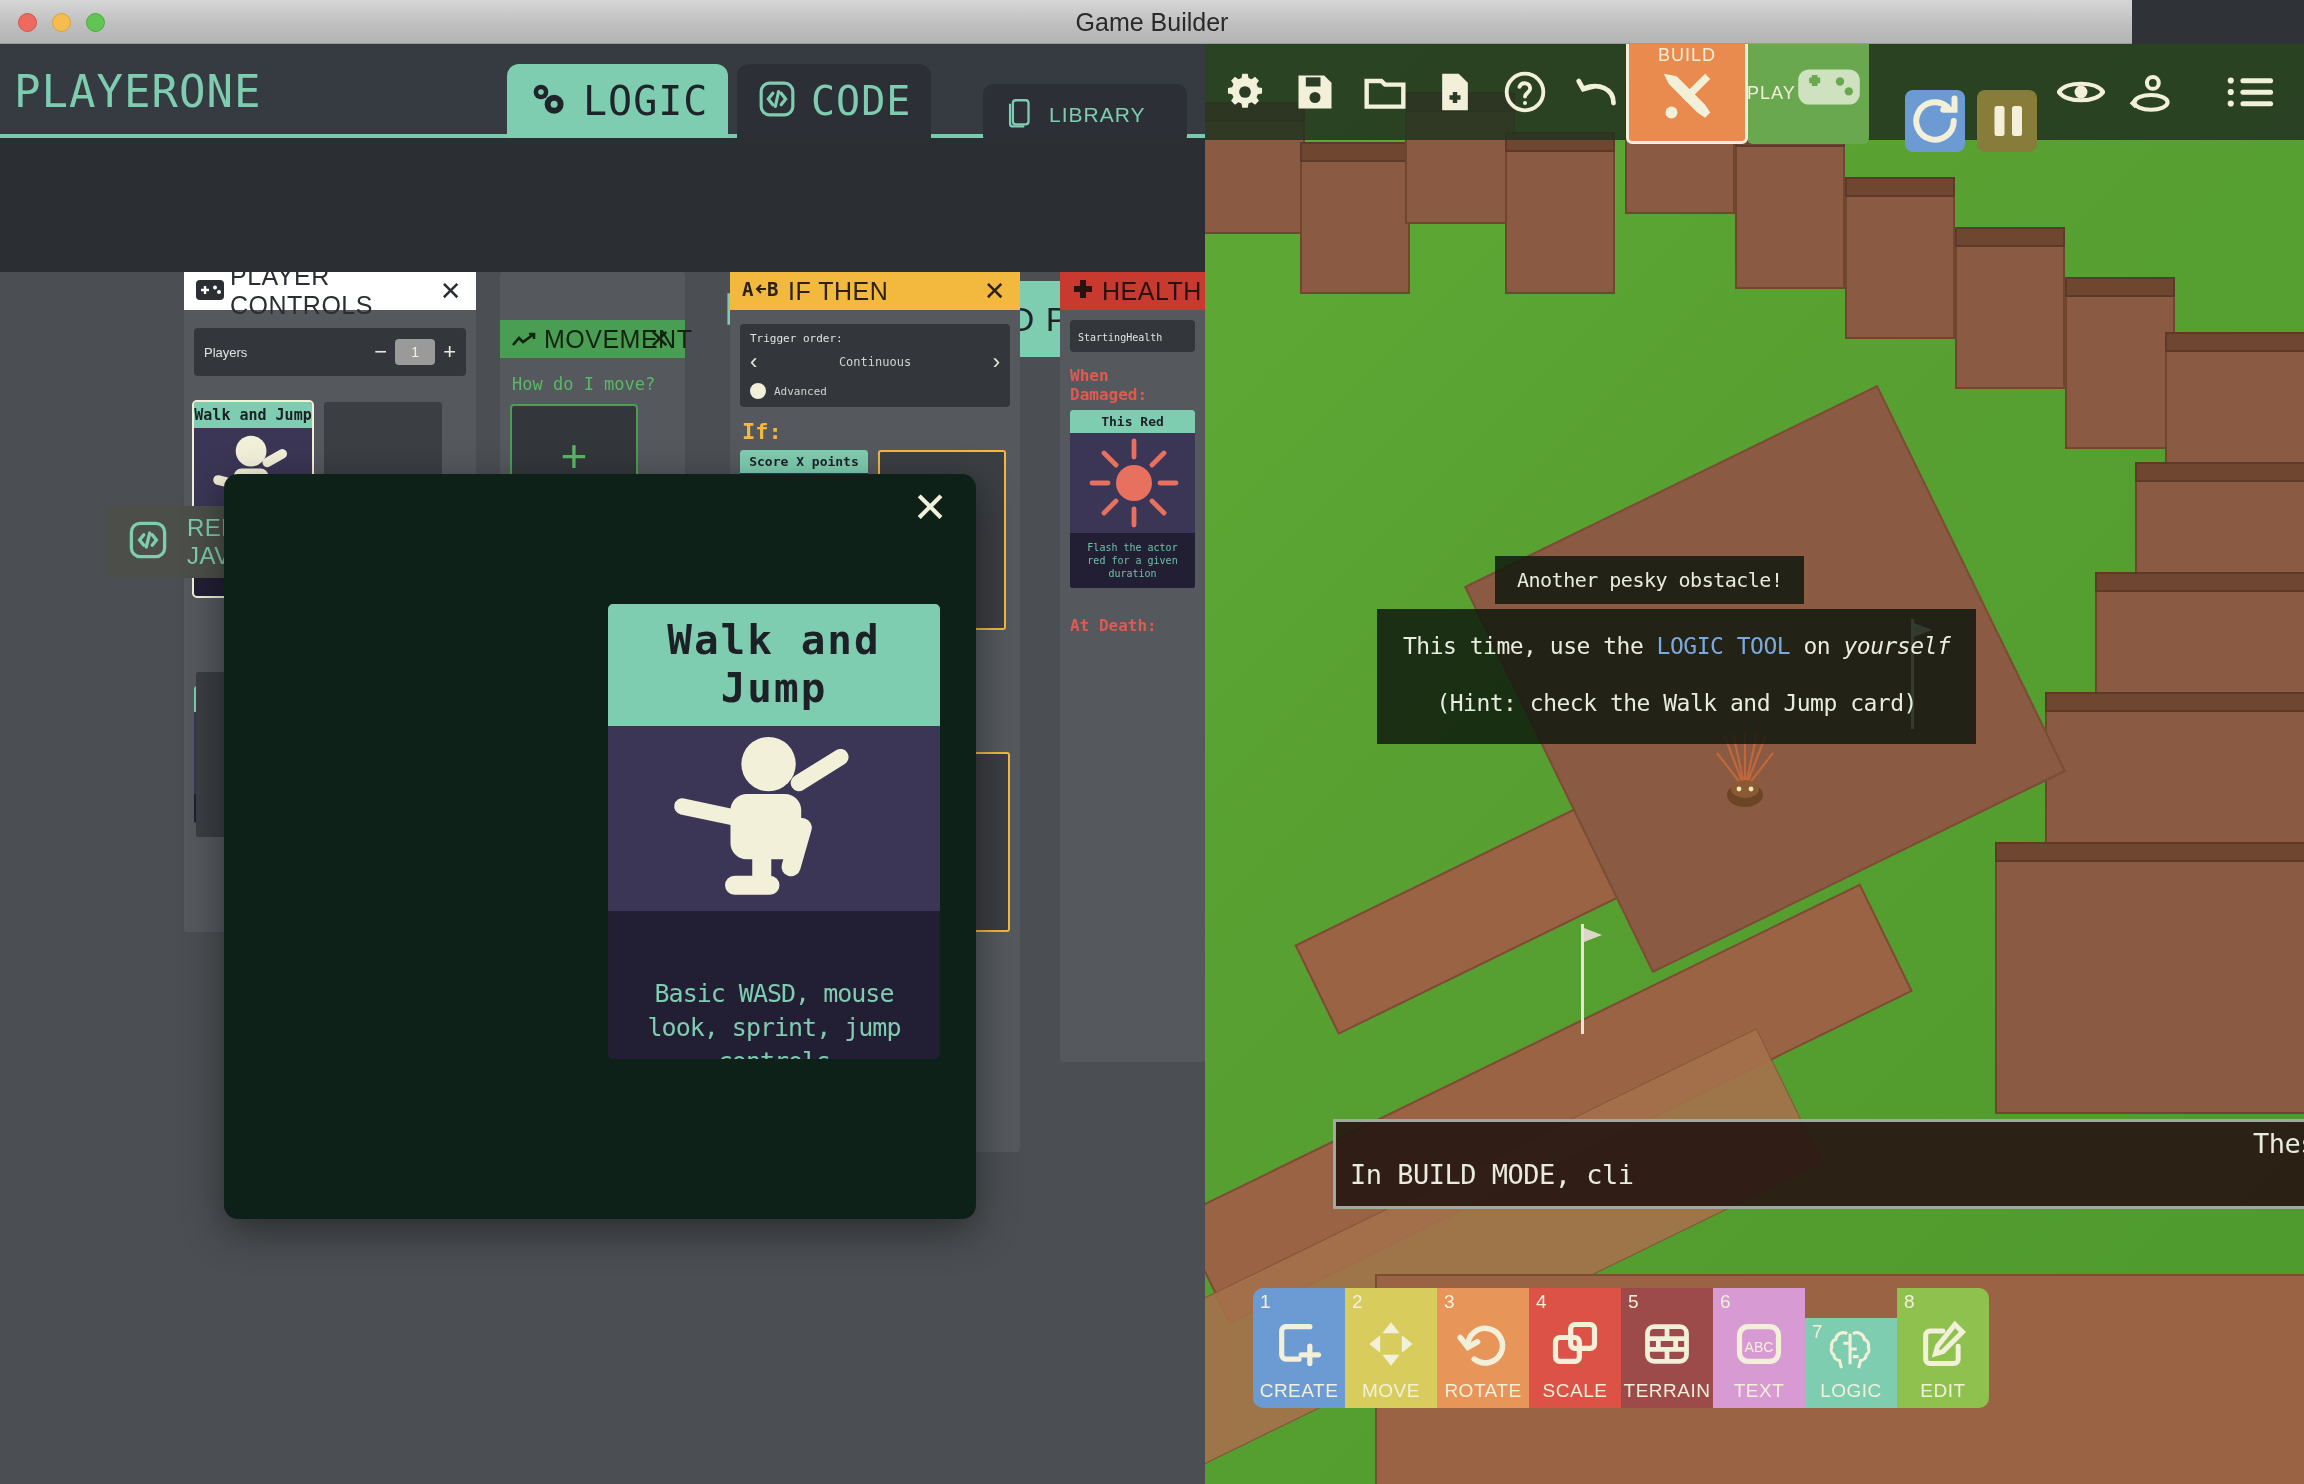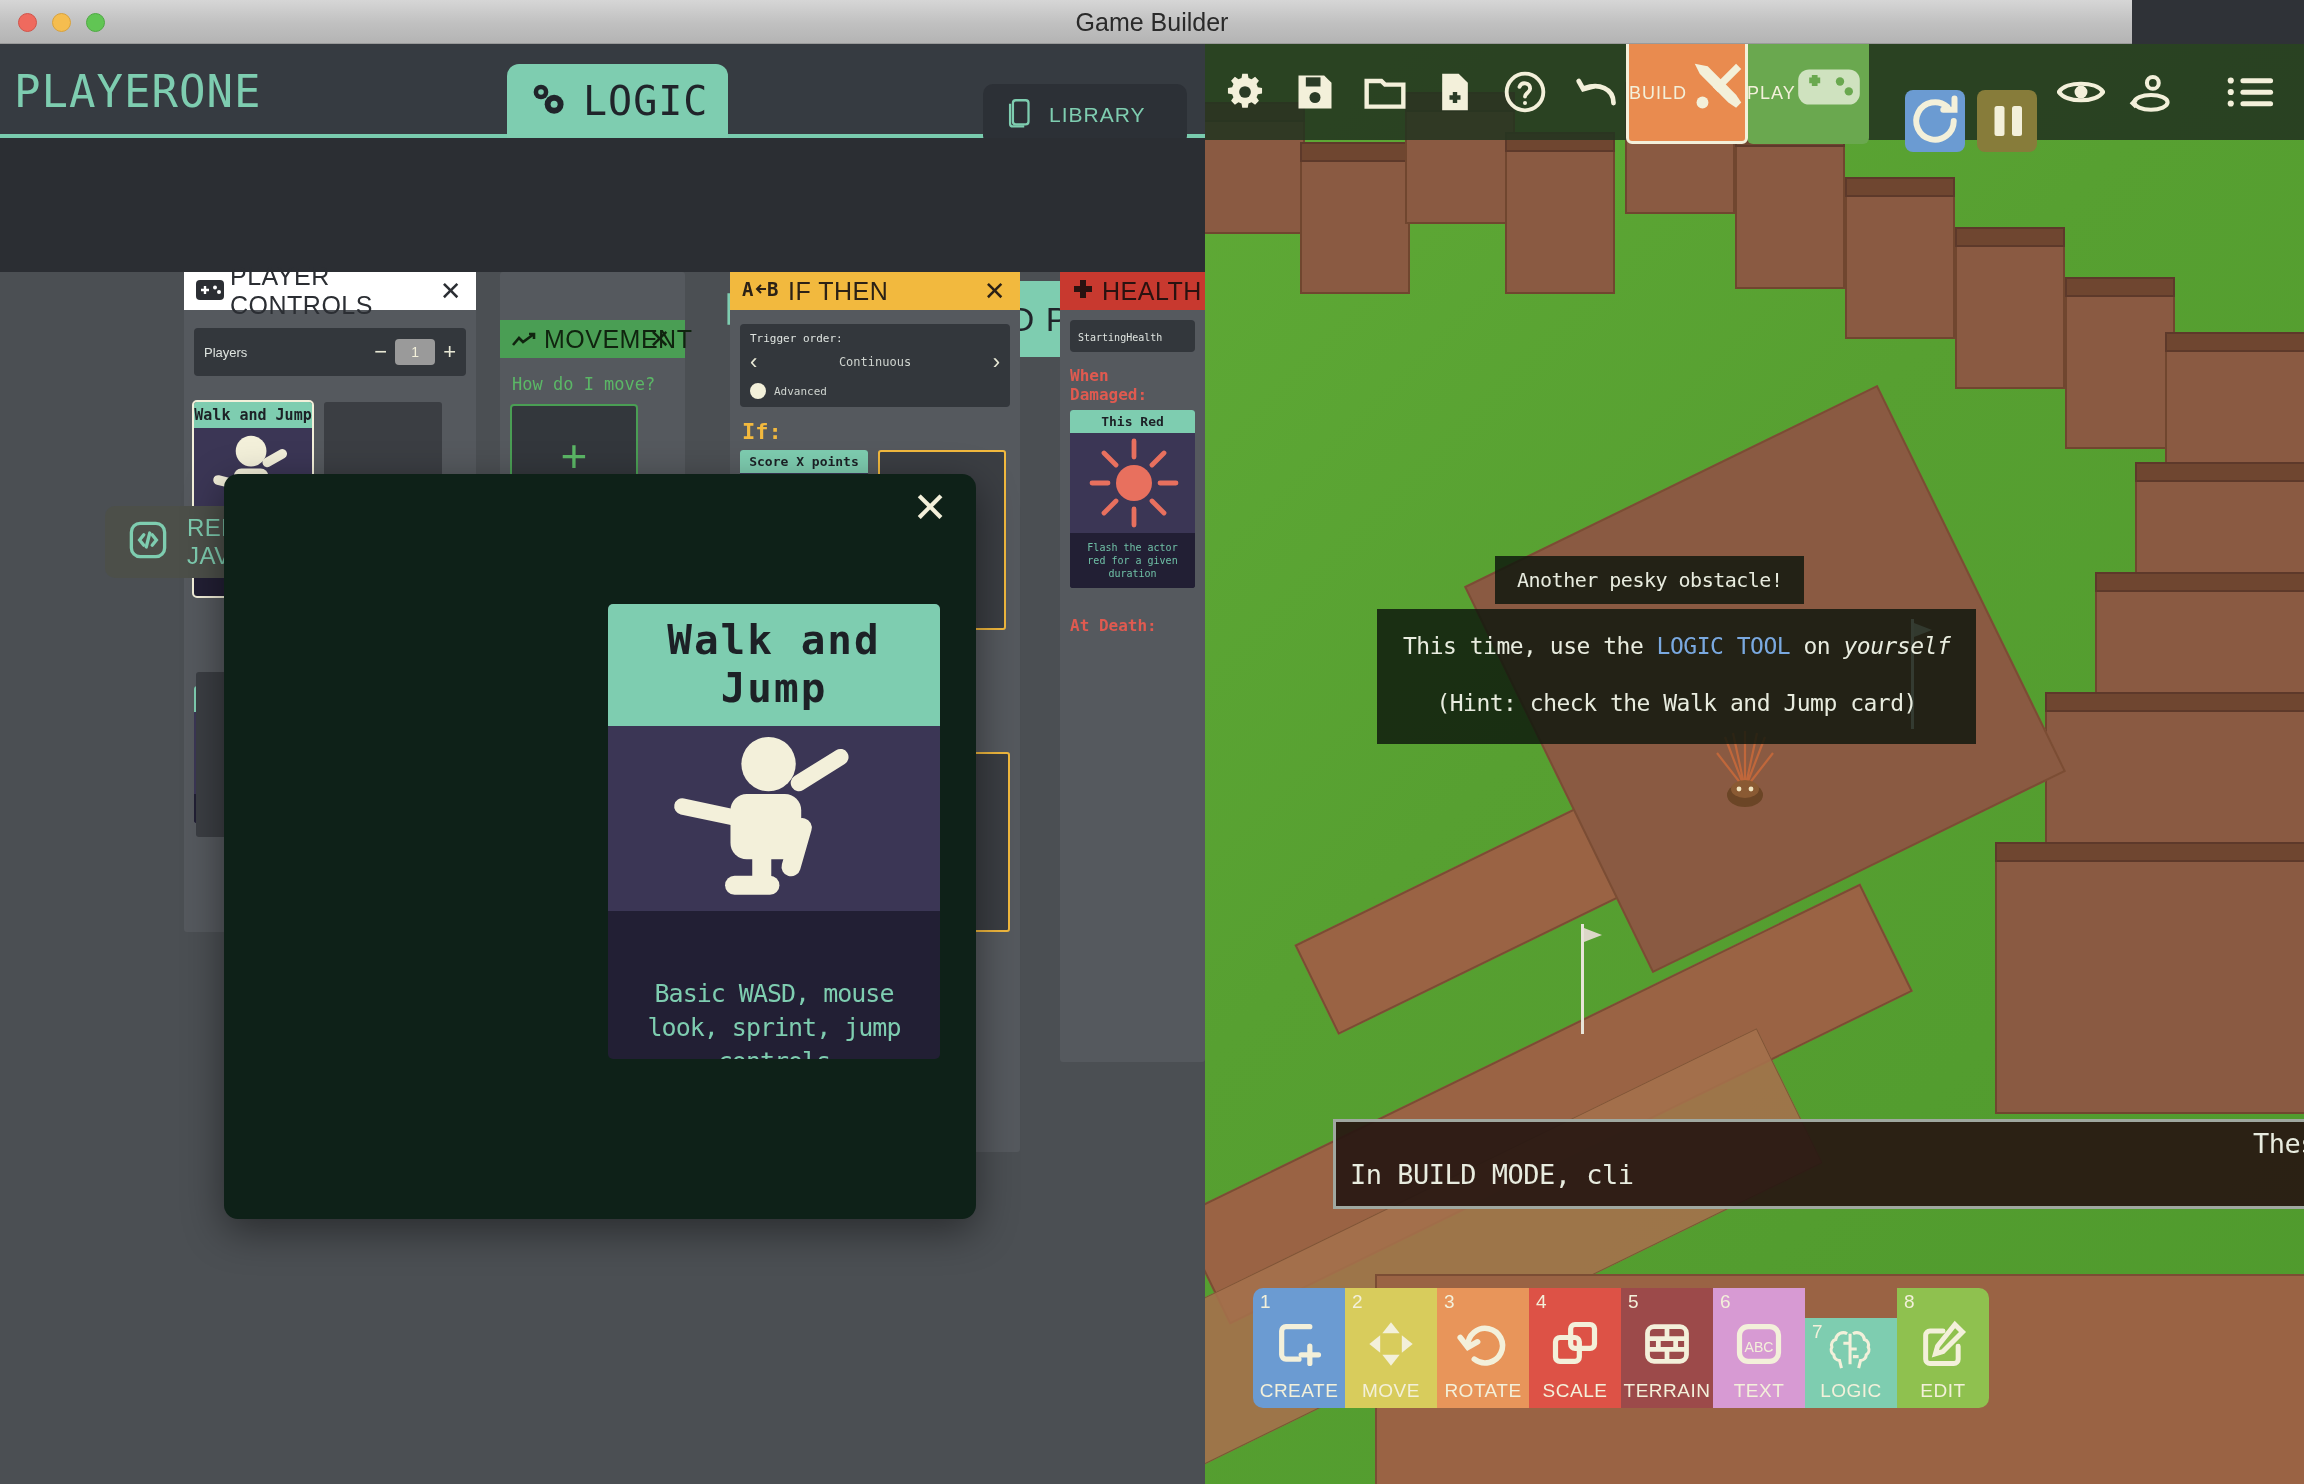--- a/index.html
+++ b/index.html
@@ -189,21 +189,21 @@
       linear-gradient(135deg, #5faa36 0%, #57a031 40%, #4f9a2d 100%);
   }
   #gtoolbar {
     position: absolute; left: 0; top: 0; width: 1099px; height: 96px;
     background: rgba(35,52,32,.88); z-index: 20;
   }
   .gt-ico { position: absolute; top: 26px; cursor: pointer; }
   #gt-build {
     position: absolute; left: 421px; top: -10px; width: 122px; height: 110px;
     background: #e98b4f; border: 3px solid #f3f0da; border-radius: 6px;
-    display: flex; flex-direction: row; align-items: center; z-index: 22;
+    display: flex; flex-direction: column; align-items: center; z-index: 22;
   }
   #gt-play {
     position: absolute; left: 542px; top: -10px; width: 122px; height: 110px;
     background: #6aa84f; border-radius: 6px;
     display: flex; align-items: center; z-index: 21;
   }
   #gt-build .gtl, #gt-play .gtl {
     font-size: 18px; color: #f3f0da; letter-spacing: 1px; margin-top: 8px;
   }
   #gt-refresh { position: absolute; left: 700px; top: 46px; width: 60px; height: 62px;
@@ -273,20 +273,31 @@
         <svg width="42" height="42" viewBox="0 0 24 24" fill="#20242a">
           <circle cx="8" cy="8" r="4.2"></circle>
             <circle cx="8" cy="8" r="1.6" fill="#7ecdb0"></circle>
           <circle cx="15.5" cy="15" r="5.4"></circle>
             <circle cx="15.5" cy="15" r="2" fill="#7ecdb0"></circle>
         </svg>
       </span>
       <span class="tlabel">LOGIC</span>
     </div>
 
+    <div class="maintab" id="tab-code">
+      <span>
+        <svg width="40" height="40" viewBox="0 0 24 24" fill="none" stroke="#7ecdb0" stroke-width="1.9">
+          <rect x="2.5" y="2.5" width="19" height="19" rx="5"></rect>
+          <path d="M9.5 8.5 L6.8 12 L9.5 15.5" stroke-linecap="round"></path>
+          <path d="M14.5 8.5 L17.2 12 L14.5 15.5" stroke-linecap="round"></path>
+          <path d="M13 7.5 L11 16.5" stroke-linecap="round"></path>
+        </svg>
+      </span>
+      <span class="tlabel">CODE</span>
+    </div>
 
     <div id="library">
       <span>
         <svg width="34" height="34" viewBox="0 0 24 24" fill="none" stroke="#7ecdb0" stroke-width="1.6">
           <rect x="7" y="3" width="11" height="17" rx="2"></rect>
           <path d="M5 5.5 v14 a2 2 0 0 0 2 2 h8"></path>
         </svg>
       </span>
       <span class="llabel">LIBRARY</span>
     </div>

